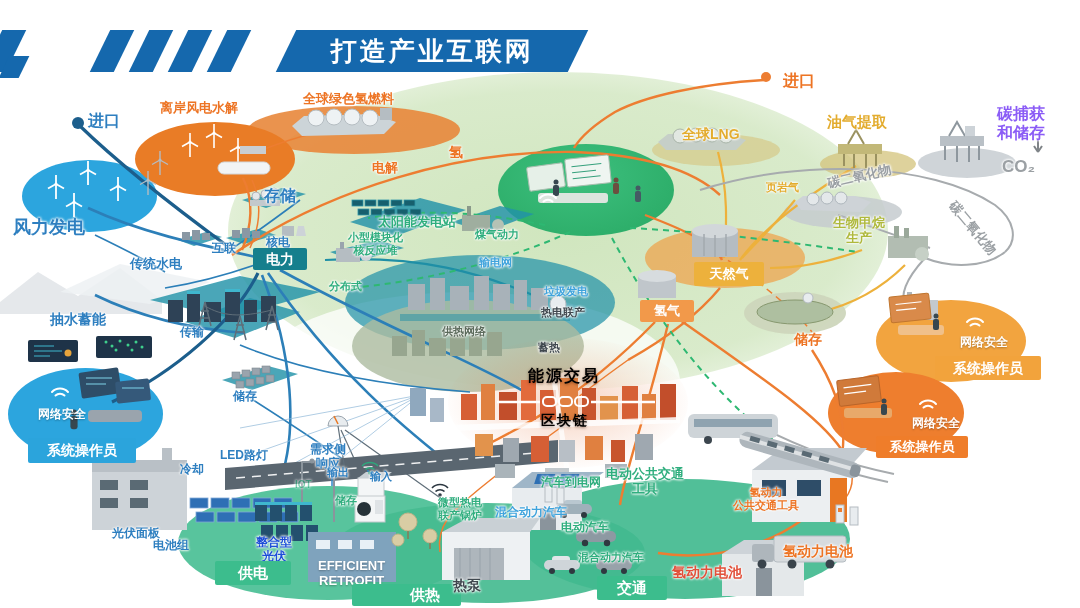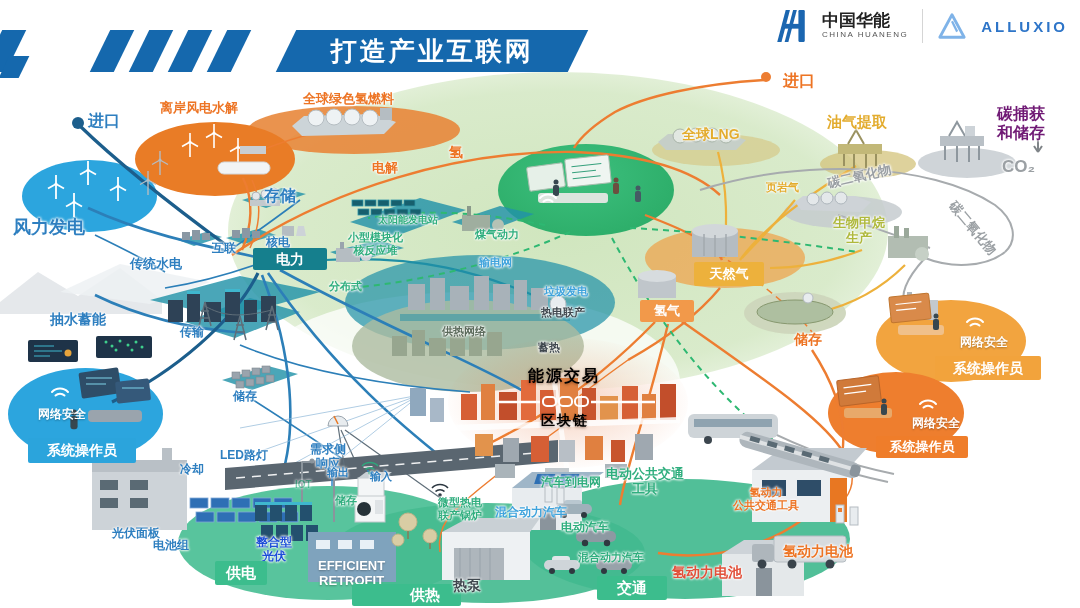--- a/index.html
+++ b/index.html
@@ -6,21 +6,21 @@
   .stage{position:relative;width:1080px;height:608px;background:#ffffff;overflow:hidden;
          font-family:"Liberation Sans","DejaVu Sans",sans-serif;}
   .el{position:absolute;border-radius:50%;}
   svg.scene{position:absolute;left:0;top:0;z-index:2;}
   #labels{position:absolute;left:0;top:0;width:1080px;height:608px;z-index:5;pointer-events:none;}
   .lbl{position:absolute;font-weight:bold;white-space:pre-line;line-height:1.18;
        text-shadow:0 0 3px #fff,0 0 3px #fff,0 0 2px #fff;}
   .center{text-align:center;}
   .blue{color:#2E7FC0}.lblue{color:#3FA3DC}.orange{color:#ED7424}.redorange{color:#E2503A}
   .yellow{color:#E3AC2E}.ygreen{color:#AFB93C}.green{color:#2FAE7E}.dgreen{color:#1d4ed8}
-  .gray{color:#9BA0A4}.gray2{color:#701a75}.dgray{color:#3F474E}.dgray2{color:#5C6B5C}
+  .gray{color:#9BA0A4}.gray2{color:#8b5cf6}.dgray{color:#3F474E}.dgray2{color:#5C6B5C}
   .dim{opacity:.6}
   .white{color:#fff;text-shadow:0 1px 2px rgba(0,0,0,.3);}
   .bigwhite{color:#000000;text-shadow:0 1px 3px rgba(80,35,10,.55);letter-spacing:2px;}
   .box{color:#fff;text-shadow:none;display:flex;align-items:center;justify-content:center;
        border-radius:2px;white-space:nowrap;}
   .box-teal{background:#157F8D}.box-blue{background:#2BA4DC}.box-green{background:#3CBD8D}
   .box-yellow{background:#EDB13C}.box-orange{background:#F2994A}.box-orange2{background:#EF7D2A}
   .box-amber{background:#F2A33C}
   
   .slash{position:absolute;background:#1568AD;transform:skewX(-26deg);z-index:10;}
@@ -55,39 +55,20 @@
   <div class="slash" style="left:-8px;top:30px;width:24px;height:42px;"></div>
   <div class="slash" style="left:4px;top:56px;width:20px;height:22px;"></div>
   <div class="slash" style="left:100px;top:30px;width:24px;height:42px;"></div>
   <div class="slash" style="left:139px;top:30px;width:24px;height:42px;"></div>
   <div class="slash" style="left:178px;top:30px;width:24px;height:42px;"></div>
   <div class="slash" style="left:217px;top:30px;width:24px;height:42px;"></div>
   <div class="banner">
     <span class="t">打造产业互联网</span>
   </div>
 
-  <div class="logos">
-    <svg width="34" height="36" viewBox="0 0 28 34">
-      <polygon points="1,32 9,2 13,2 5,32" fill="#1B66B0"></polygon>
-      <polygon points="8,32 16,2 19.5,2 11.5,32" fill="#1B66B0"></polygon>
-      <rect x="21" y="2" width="6" height="30" rx="1" fill="#1B66B0"></rect>
-      <rect x="6" y="15" width="17" height="4.5" fill="#1B66B0"></rect>
-    </svg>
-    <div class="hn-col">
-      <span class="hn-cn">中国华能</span>
-      <span class="hn-en">CHINA HUANENG</span>
-    </div>
-    <div class="lg-div"></div>
-    <svg width="30" height="30" viewBox="0 0 32 30">
-      <path d="M16,3 L29,27 H3 Z" fill="none" stroke="#7FB3E8" stroke-width="3" stroke-linejoin="round"></path>
-      <path d="M16,12 L22,23" stroke="#fff" stroke-width="4"></path>
-      <path d="M16,10 L21.5,21" stroke="#7FB3E8" stroke-width="2.4"></path>
-    </svg>
-    <span class="ax-t">ALLUXIO</span>
-  </div>
 
   <div class="el" style="left:228px;top:72px;width:660px;height:318px;background:radial-gradient(ellipse at center, rgba(186,218,160,.68) 0%, rgba(186,218,160,.55) 62%, rgba(186,218,160,0) 100%);z-index:1"></div>
   <div class="el" style="left:250px;top:292px;width:430px;height:180px;background:rgba(255,255,255,.75);z-index:1"></div>
   <div class="el" style="left:345px;top:255px;width:270px;height:95px;background:rgba(42,150,170,.75);z-index:1"></div>
   <div class="el" style="left:352px;top:300px;width:232px;height:92px;background:rgba(172,188,160,.8);z-index:1"></div>
   <div class="el" style="left:448px;top:338px;width:240px;height:130px;background:radial-gradient(ellipse at center, rgba(226,110,52,.30), rgba(226,110,52,0) 75%);z-index:1"></div>
   <div class="el" style="left:248px;top:106px;width:212px;height:48px;background:rgba(232,135,59,.9);z-index:1"></div>
   <div class="el" style="left:652px;top:134px;width:128px;height:32px;background:rgba(214,203,140,.75);z-index:1"></div>
   <div class="el" style="left:784px;top:196px;width:118px;height:32px;background:rgba(198,203,207,.85);z-index:1"></div>
   <div class="el" style="left:820px;top:150px;width:96px;height:28px;background:rgba(211,195,123,.75);z-index:1"></div>
@@ -663,34 +644,34 @@
   <div id="labels">
       <div class="lbl blue" style="left: 88px; top: 112px; font-size: 16px;">进口</div>
       <div class="lbl orange" style="left: 160px; top: 100px; font-size: 13px;">离岸风电水解</div>
       <div class="lbl orange" style="left: 303px; top: 91px; font-size: 13px;">全球绿色氢燃料</div>
       <div class="lbl orange" style="left: 449px; top: 144px; font-size: 14px;">氢</div>
       <div class="lbl orange" style="left: 372px; top: 160px; font-size: 13px;">电解</div>
       <div class="lbl blue" style="left: 264px; top: 187px; font-size: 16px;">存储</div>
       <div class="lbl blue" style="left: 13px; top: 217px; font-size: 18px;">风力发电</div>
       <div class="lbl blue" style="left: 212px; top: 241px; font-size: 12px;">互联</div>
       <div class="lbl blue" style="left: 266px; top: 235px; font-size: 12px;">核电</div>
-      <div class="lbl box box-teal" style="left: 253px; top: 248px; font-size: 14px; width: 74px; height: 22px;">电力</div>
+      <div class="lbl box box-teal" style="left: 253px; top: 248px; font-size: 14px; width: 54px; height: 22px;">电力</div>
       <div class="lbl blue" style="left: 130px; top: 256px; font-size: 13px;">传统水电</div>
       <div class="lbl blue" style="left: 50px; top: 311px; font-size: 14px;">抽水蓄能</div>
       <div class="lbl blue" style="left: 180px; top: 325px; font-size: 12px;">传输</div>
       <div class="lbl blue" style="left: 233px; top: 389px; font-size: 12px;">储存</div>
       <div class="lbl white" style="left: 38px; top: 407px; font-size: 12px;">网络安全</div>
       <div class="lbl box box-blue" style="left: 28px; top: 438px; font-size: 14px; width: 108px; height: 25px;">系统操作员</div>
       <div class="lbl blue" style="left: 220px; top: 448px; font-size: 12px;">LED路灯</div>
       <div class="lbl blue" style="left: 180px; top: 462px; font-size: 12px;">冷却</div>
       <div class="lbl blue" style="left: 112px; top: 510px; font-size: 12px; margin-top: 16px;">光伏面板</div>
       <div class="lbl blue" style="left: 153px; top: 538px; font-size: 12px;">电池组</div>
       <div class="lbl dgreen center" style="left: 256px; top: 535px; font-size: 12px;">整合型
 光伏</div>
-      <div class="lbl box box-green" style="left: 215px; top: 561px; font-size: 15px; width: 52px; height: 24px;">供电</div>
+      <div class="lbl box box-green" style="left: 215px; top: 561px; font-size: 15px; width: 76px; height: 24px;">供电</div>
       <div class="lbl blue center" style="left: 310px; top: 442px; font-size: 12px;">需求侧
 响应</div>
       <div class="lbl blue" style="left: 327px; top: 466px; font-size: 11px;">输出</div>
       <div class="lbl blue" style="left: 370px; top: 470px; font-size: 11px;">输入</div>
       <div class="lbl green dim" style="left: 295px; top: 479px; font-size: 10px;">IOT</div>
       <div class="lbl green" style="left: 335px; top: 494px; font-size: 11px;">储存</div>
       <div class="lbl white center" style="left: 318px; top: 558px; font-size: 13px;">EFFICIENT
 RETROFIT</div>
       <div class="lbl box box-green" style="left: 352px; top: 584px; font-size: 15px; width: 72px; height: 22px; padding-left: 37px;">供热</div>
       <div class="lbl dgray" style="left: 453px; top: 577px; font-size: 14px;">热泵</div>
@@ -718,21 +699,21 @@
 生产</div>
       <div class="lbl yellow" style="left: 766px; top: 181px; font-size: 11px;">页岩气</div>
       <div class="lbl gray" style="left: 826px; top: 176px; font-size: 13px; transform: rotate(-13deg); transform-origin: left top;">碳二氧化物</div>
       <div class="lbl gray" style="left: 958px; top: 198px; font-size: 13px; transform: rotate(50deg); transform-origin: left top;">碳二氧化物</div>
       <div class="lbl gray" style="left: 1002px; top: 157px; font-size: 17px;">CO₂</div>
       <div class="lbl gray2" style="left: 997px; top: 105px; font-size: 16px;">碳捕获
 和储存</div>
       <div class="lbl yellow" style="left: 827px; top: 113px; font-size: 15px;">油气提取</div>
       <div class="lbl yellow" style="left: 682px; top: 126px; font-size: 14px;">全球LNG</div>
       <div class="lbl orange" style="left: 783px; top: 72px; font-size: 16px;">进口</div>
-      <div class="lbl green" style="left: 378px; top: 214px; font-size: 10px;">太阳能发电站</div>
+      <div class="lbl green" style="left: 378px; top: 214px; font-size: 13px;">太阳能发电站</div>
       <div class="lbl green center" style="left: 348px; top: 231px; font-size: 11px;">小型模块化
 核反应堆</div>
       <div class="lbl green" style="left: 475px; top: 228px; font-size: 11px;">煤气动力</div>
       <div class="lbl lblue" style="left: 479px; top: 256px; font-size: 11px;">输电网</div>
       <div class="lbl green" style="left: 329px; top: 280px; font-size: 11px;">分布式</div>
       <div class="lbl lblue" style="left: 544px; top: 285px; font-size: 11px;">垃圾发电</div>
       <div class="lbl dgray" style="left: 541px; top: 306px; font-size: 11px;">热电联产</div>
       <div class="lbl dgray2" style="left: 442px; top: 325px; font-size: 11px;">供热网络</div>
       <div class="lbl dgray" style="left: 538px; top: 341px; font-size: 11px;">蓄热</div>
       <div class="lbl bigwhite" style="left: 528px; top: 367px; font-size: 16px;">能源交易</div>

